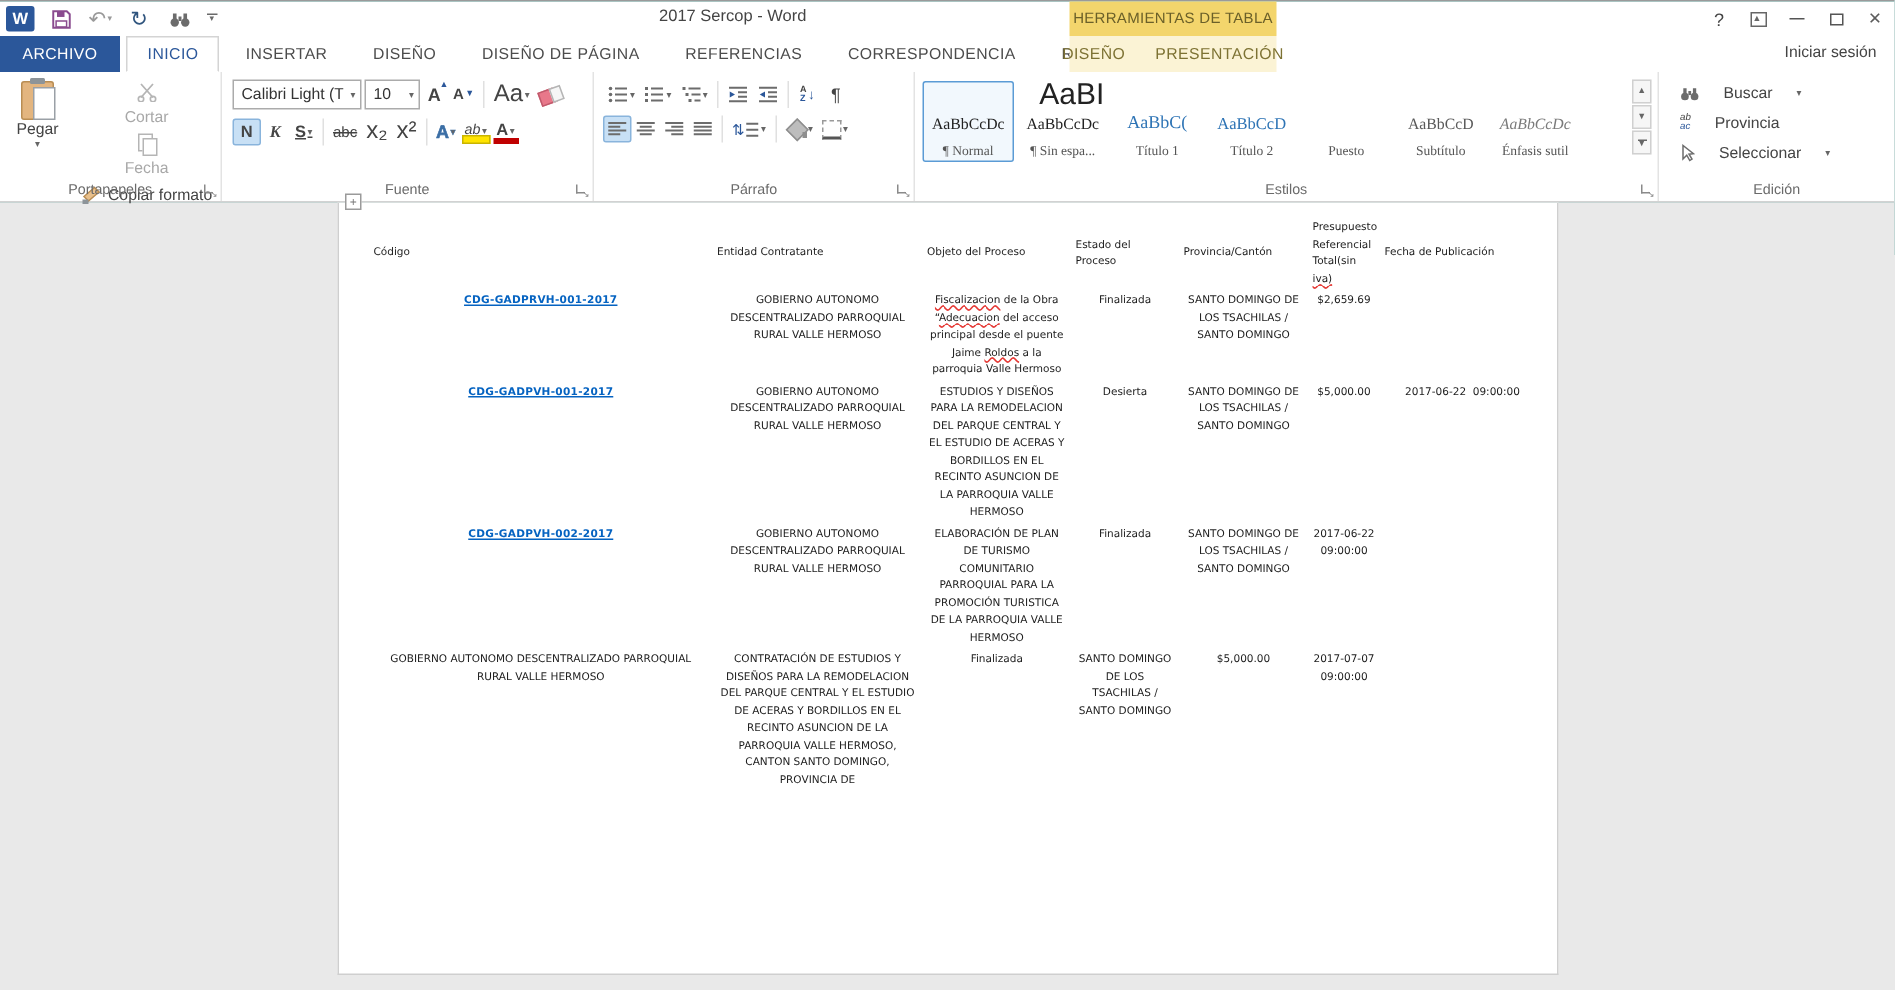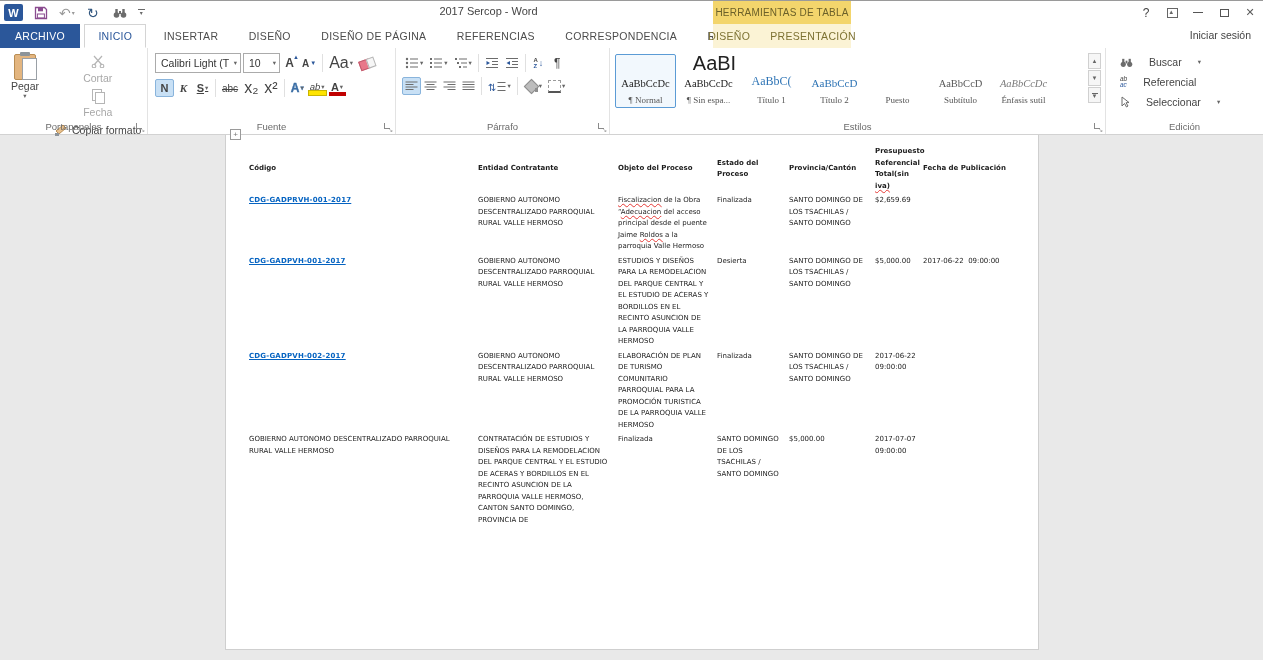--- a/index.html
+++ b/index.html
@@ -154,23 +154,23 @@
   .page { position:absolute; left:225px; top:0; width:814px; height:515px; background:#fff;
     border-left:1px solid #cfcfcf; border-right:1px solid #cfcfcf; border-bottom:1px solid #cfcfcf; }
   .tbl-handle { position:absolute; left:230px; top:-6px; width:11px; height:11px; border:1px solid #9a9a9a;
     background:#fff; color:#777; font-size:8px; line-height:9px; text-align:center; cursor:move; z-index:4; }
   .tbl-handle::before { content:"+"; }
 
   .doc-table { position:absolute; left:23px; top:8px; width:784px; font-family:"DejaVu Sans",sans-serif; color:#1c1c1c; }
   .trow { display:grid; grid-template-columns:229px 140px 99px 72px 86px 48px 110px; }
   .trow > div { padding-right:6px; font-size:7px; line-height:11.5px; }
   .thead { min-height:52px; align-items:center; font-weight:bold; }
-  .thead > div { font-weight:bold; }
+  .thead > div { font-weight:normal; }
   .tbody { padding-bottom:0; }
-  .tbody > div { padding-bottom:3px; }
+  .tbody > div { padding-bottom:3px;text-align:center; }
   .code a, .code span.lnk { color:#0563C1; text-decoration:underline; font-weight:bold; letter-spacing:.2px; cursor:pointer; }
   .sq { text-decoration-line:underline; text-decoration-style:wavy; text-decoration-color:#e53935;
     text-decoration-thickness:1px; text-underline-offset:1px; }
   .ws { white-space:pre-wrap; }
 </style>
 </head>
 <body>
 
 <div class="app">
 
@@ -485,21 +485,21 @@
             <rect x="6" y="4" width="2" height="3" class="fl"></rect>
           </svg>
         <span>Buscar</span>
           <span class="caret"></span>
       </div>
       <div class="e-row">
         <span class="repl-ic">
             <span>ab</span>
             <span class="b">ac</span>
           </span>
-        <span>Referencial</span>
+        <span>Provincia</span>
       </div>
       <div class="e-row">
         <svg class="cursor-ic" viewBox="0 0 10 12">
             <path d="M2 1 L2 10 L4.5 7.5 L6.5 11 L8 10 L6 6.8 L9 6.5 Z" fill="#fff" stroke="#6c6c6c" stroke-width="1"></path>
           </svg>
         <span>Seleccionar</span>
           <span class="caret"></span>
       </div>
       <div class="grp-label">Edición</div>
     </div>

